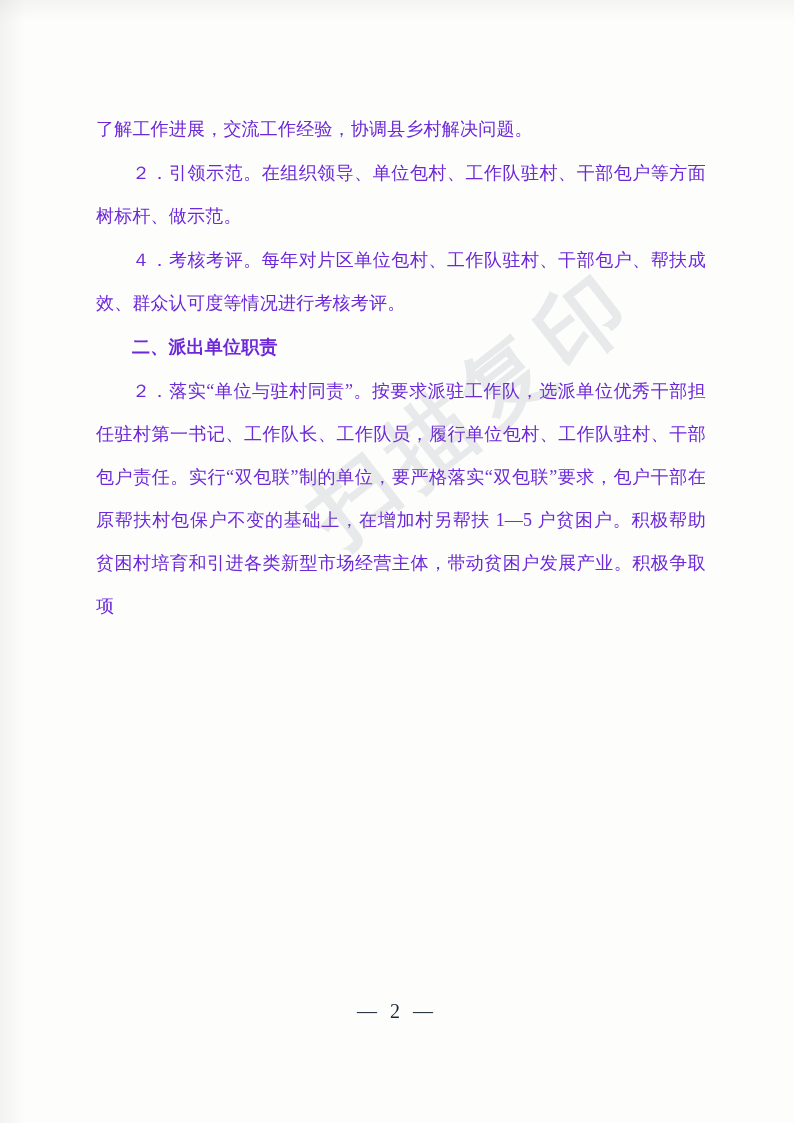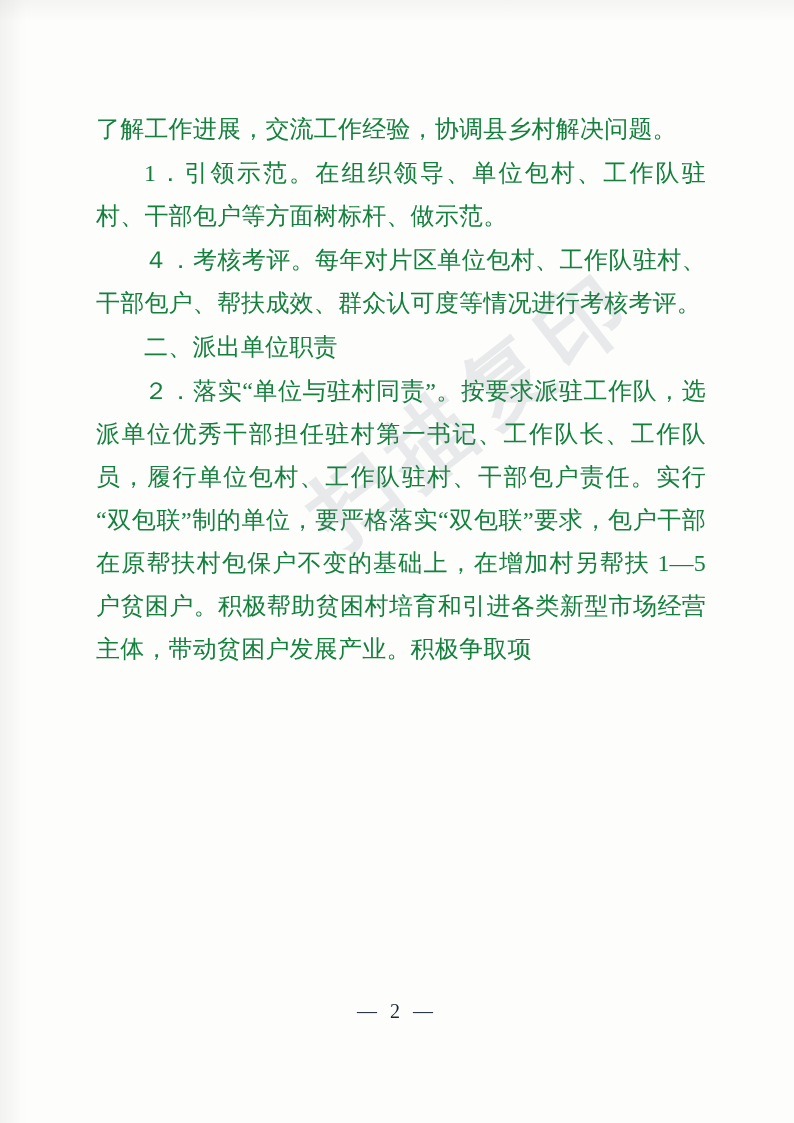--- a/index.html
+++ b/index.html
@@ -25,35 +25,35 @@
 
   .page-inner {
     position: absolute;
     left: 96px;
     top: 108px;
     width: 610px;
   }
 
   .doc-body p {
     margin: 0 0 1px 0;
-    font-size: 24px;
+    font-size: 18px;
     line-height: 43px;
     letter-spacing: 0.2px;
     text-align: justify;
     text-justify: inter-ideograph;
-    color: #15803d;
+    color: #6d28d9;
   }
 
   .indent {
     text-indent: 2em;
   }
 
   .heading {
     text-indent: 2em;
-    font-weight: normal;
+    font-weight: bold;
   }
 
   .page-number {
     position: absolute;
     left: 0;
     right: 0;
     top: 1000px;
     text-align: center;
     font-size: 20px;
     color: #1b2736;
@@ -104,21 +104,21 @@
 <body>
 
 <div class="page">
 
   <div class="scan-shade-left"></div>
   <div class="scan-shade-top"></div>
 
   <div class="page-inner">
     <div class="doc-body">
       <p>了解工作进展，交流工作经验，协调县乡村解决问题。</p>
-      <p class="indent">1．引领示范。在组织领导、单位包村、工作队驻村、干部包户等方面树标杆、做示范。</p>
+      <p class="indent">２．引领示范。在组织领导、单位包村、工作队驻村、干部包户等方面树标杆、做示范。</p>
       <p class="indent">４．考核考评。每年对片区单位包村、工作队驻村、干部包户、帮扶成效、群众认可度等情况进行考核考评。</p>
       <p class="heading">二、派出单位职责</p>
       <p class="indent">２．落实“单位与驻村同责”。按要求派驻工作队，选派单位优秀干部担任驻村第一书记、工作队长、工作队员，履行单位包村、工作队驻村、干部包户责任。实行“双包联”制的单位，要严格落实“双包联”要求，包户干部在原帮扶村包保户不变的基础上，在增加村另帮扶 1—5 户贫困户。积极帮助贫困村培育和引进各类新型市场经营主体，带动贫困户发展产业。积极争取项</p>
     </div>
   </div>
 
   <div class="watermark">
     <span class="wm-line">扫描复印</span>
   </div>
 

